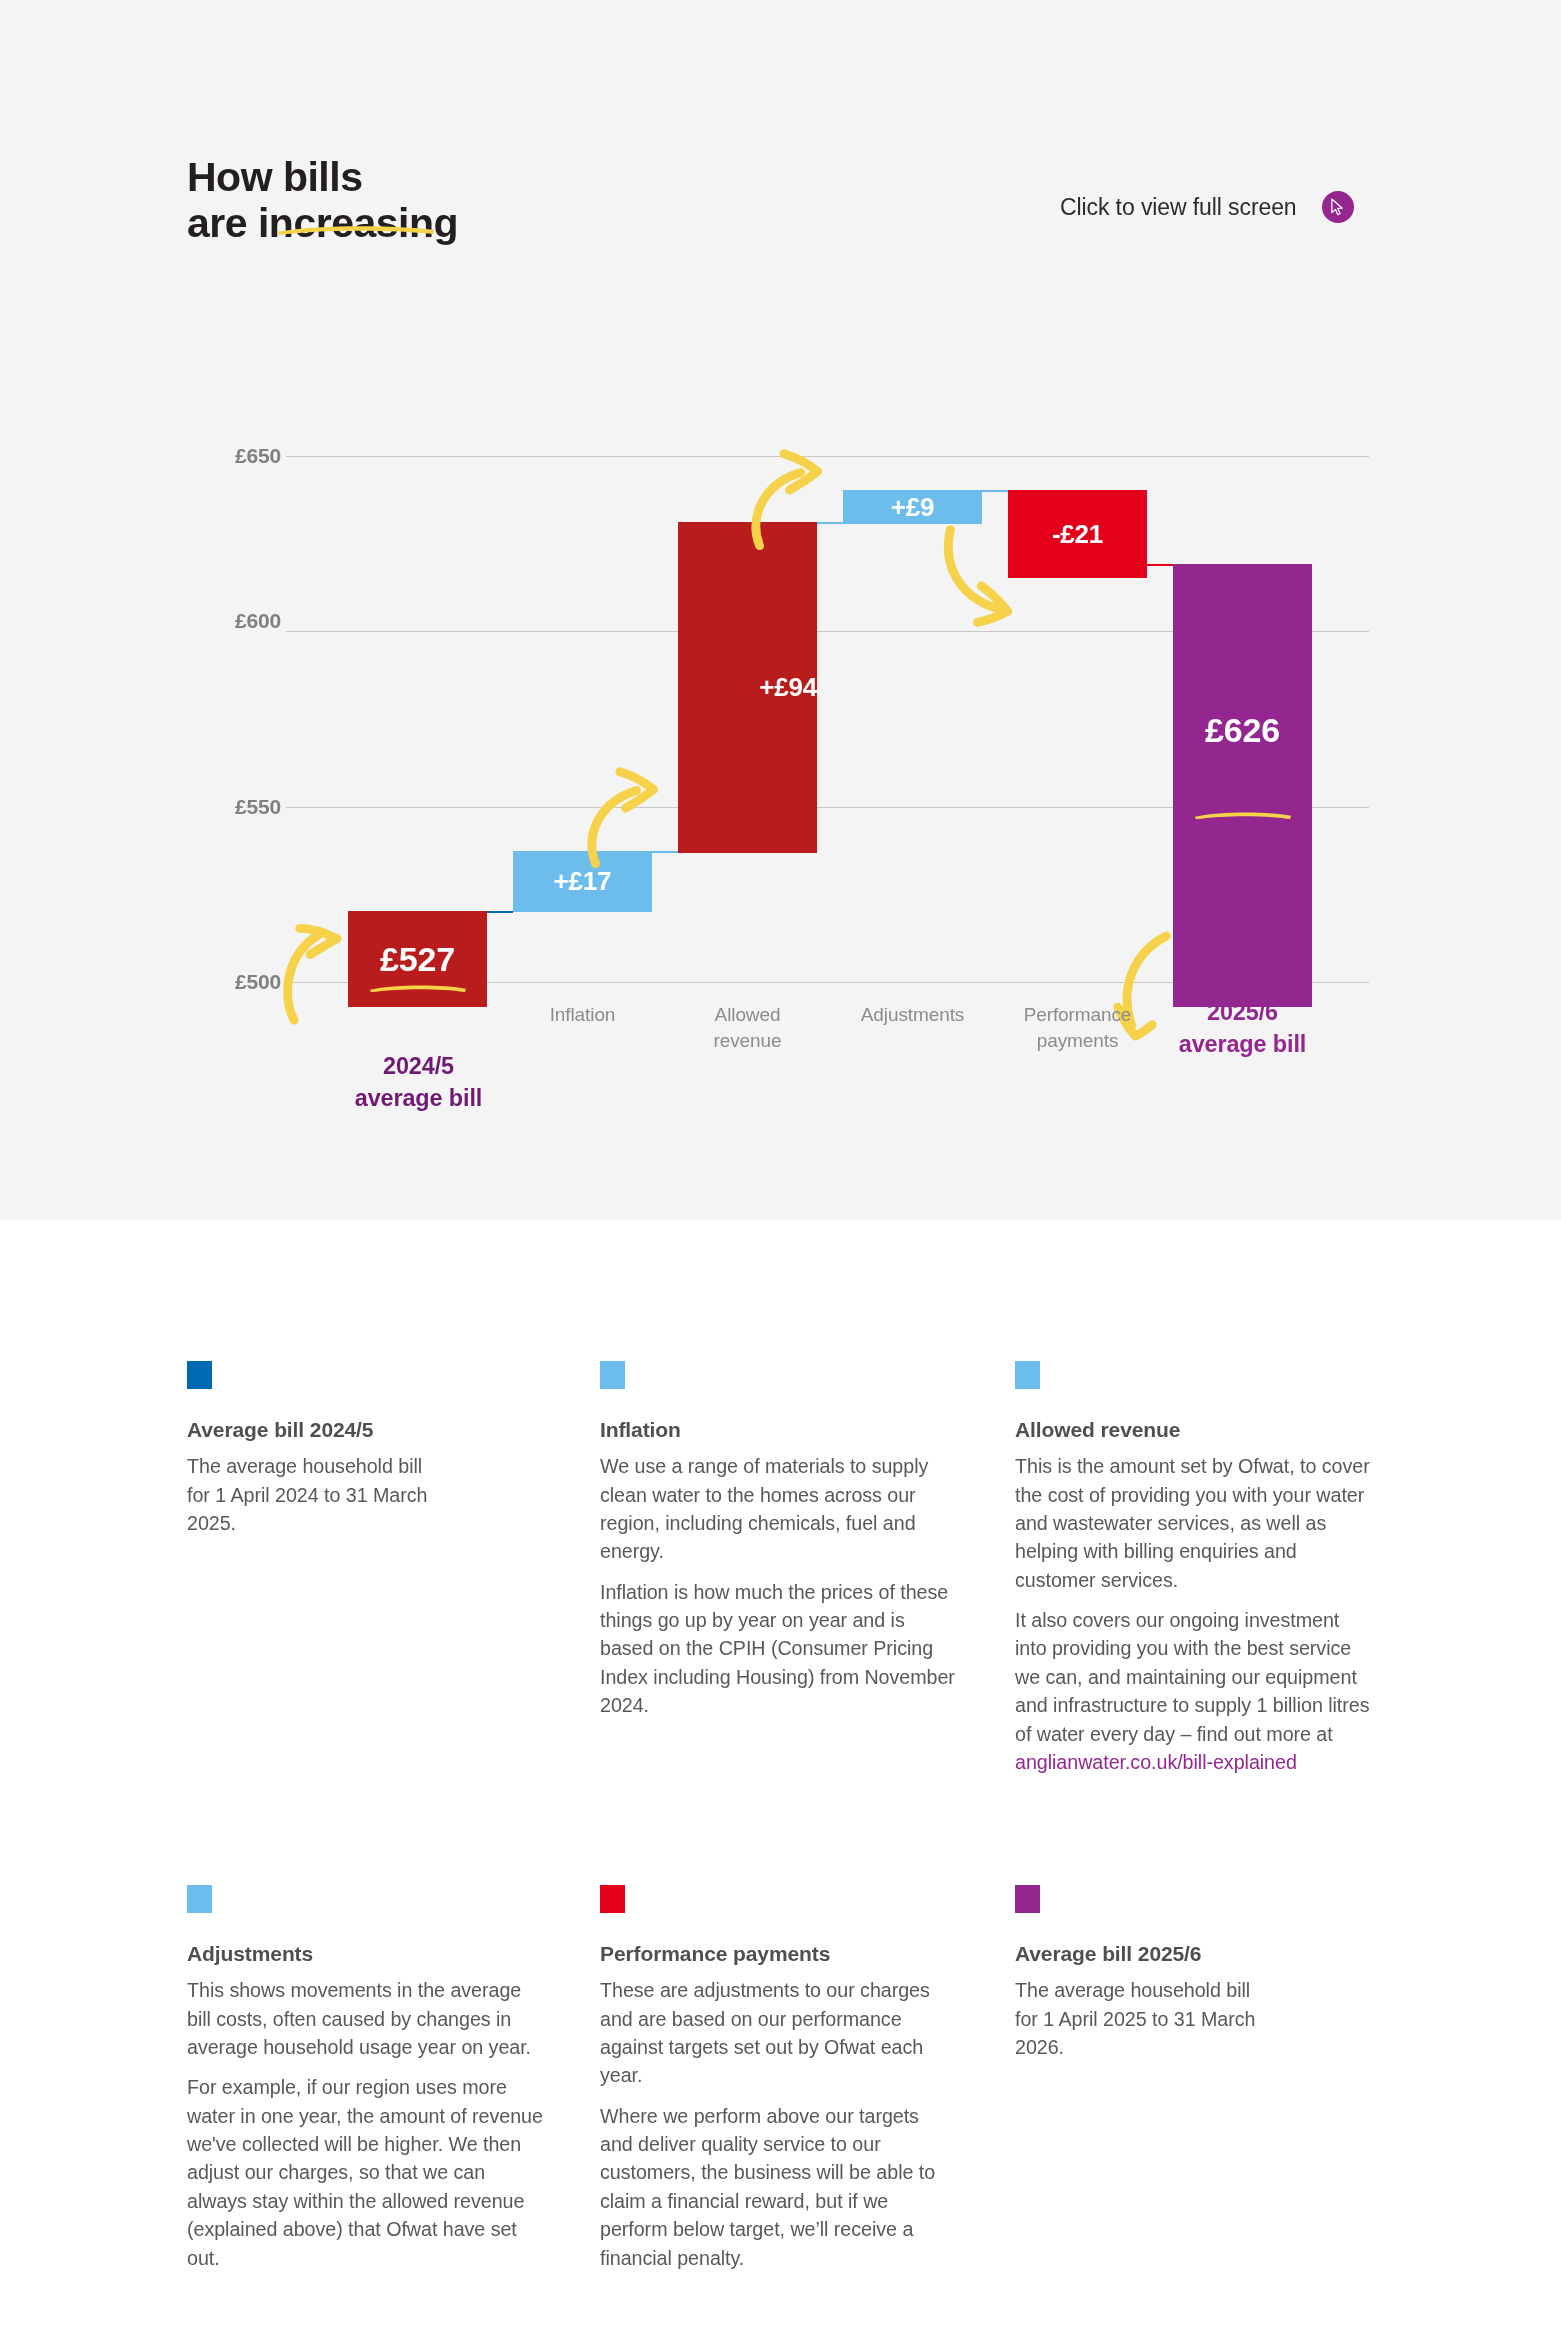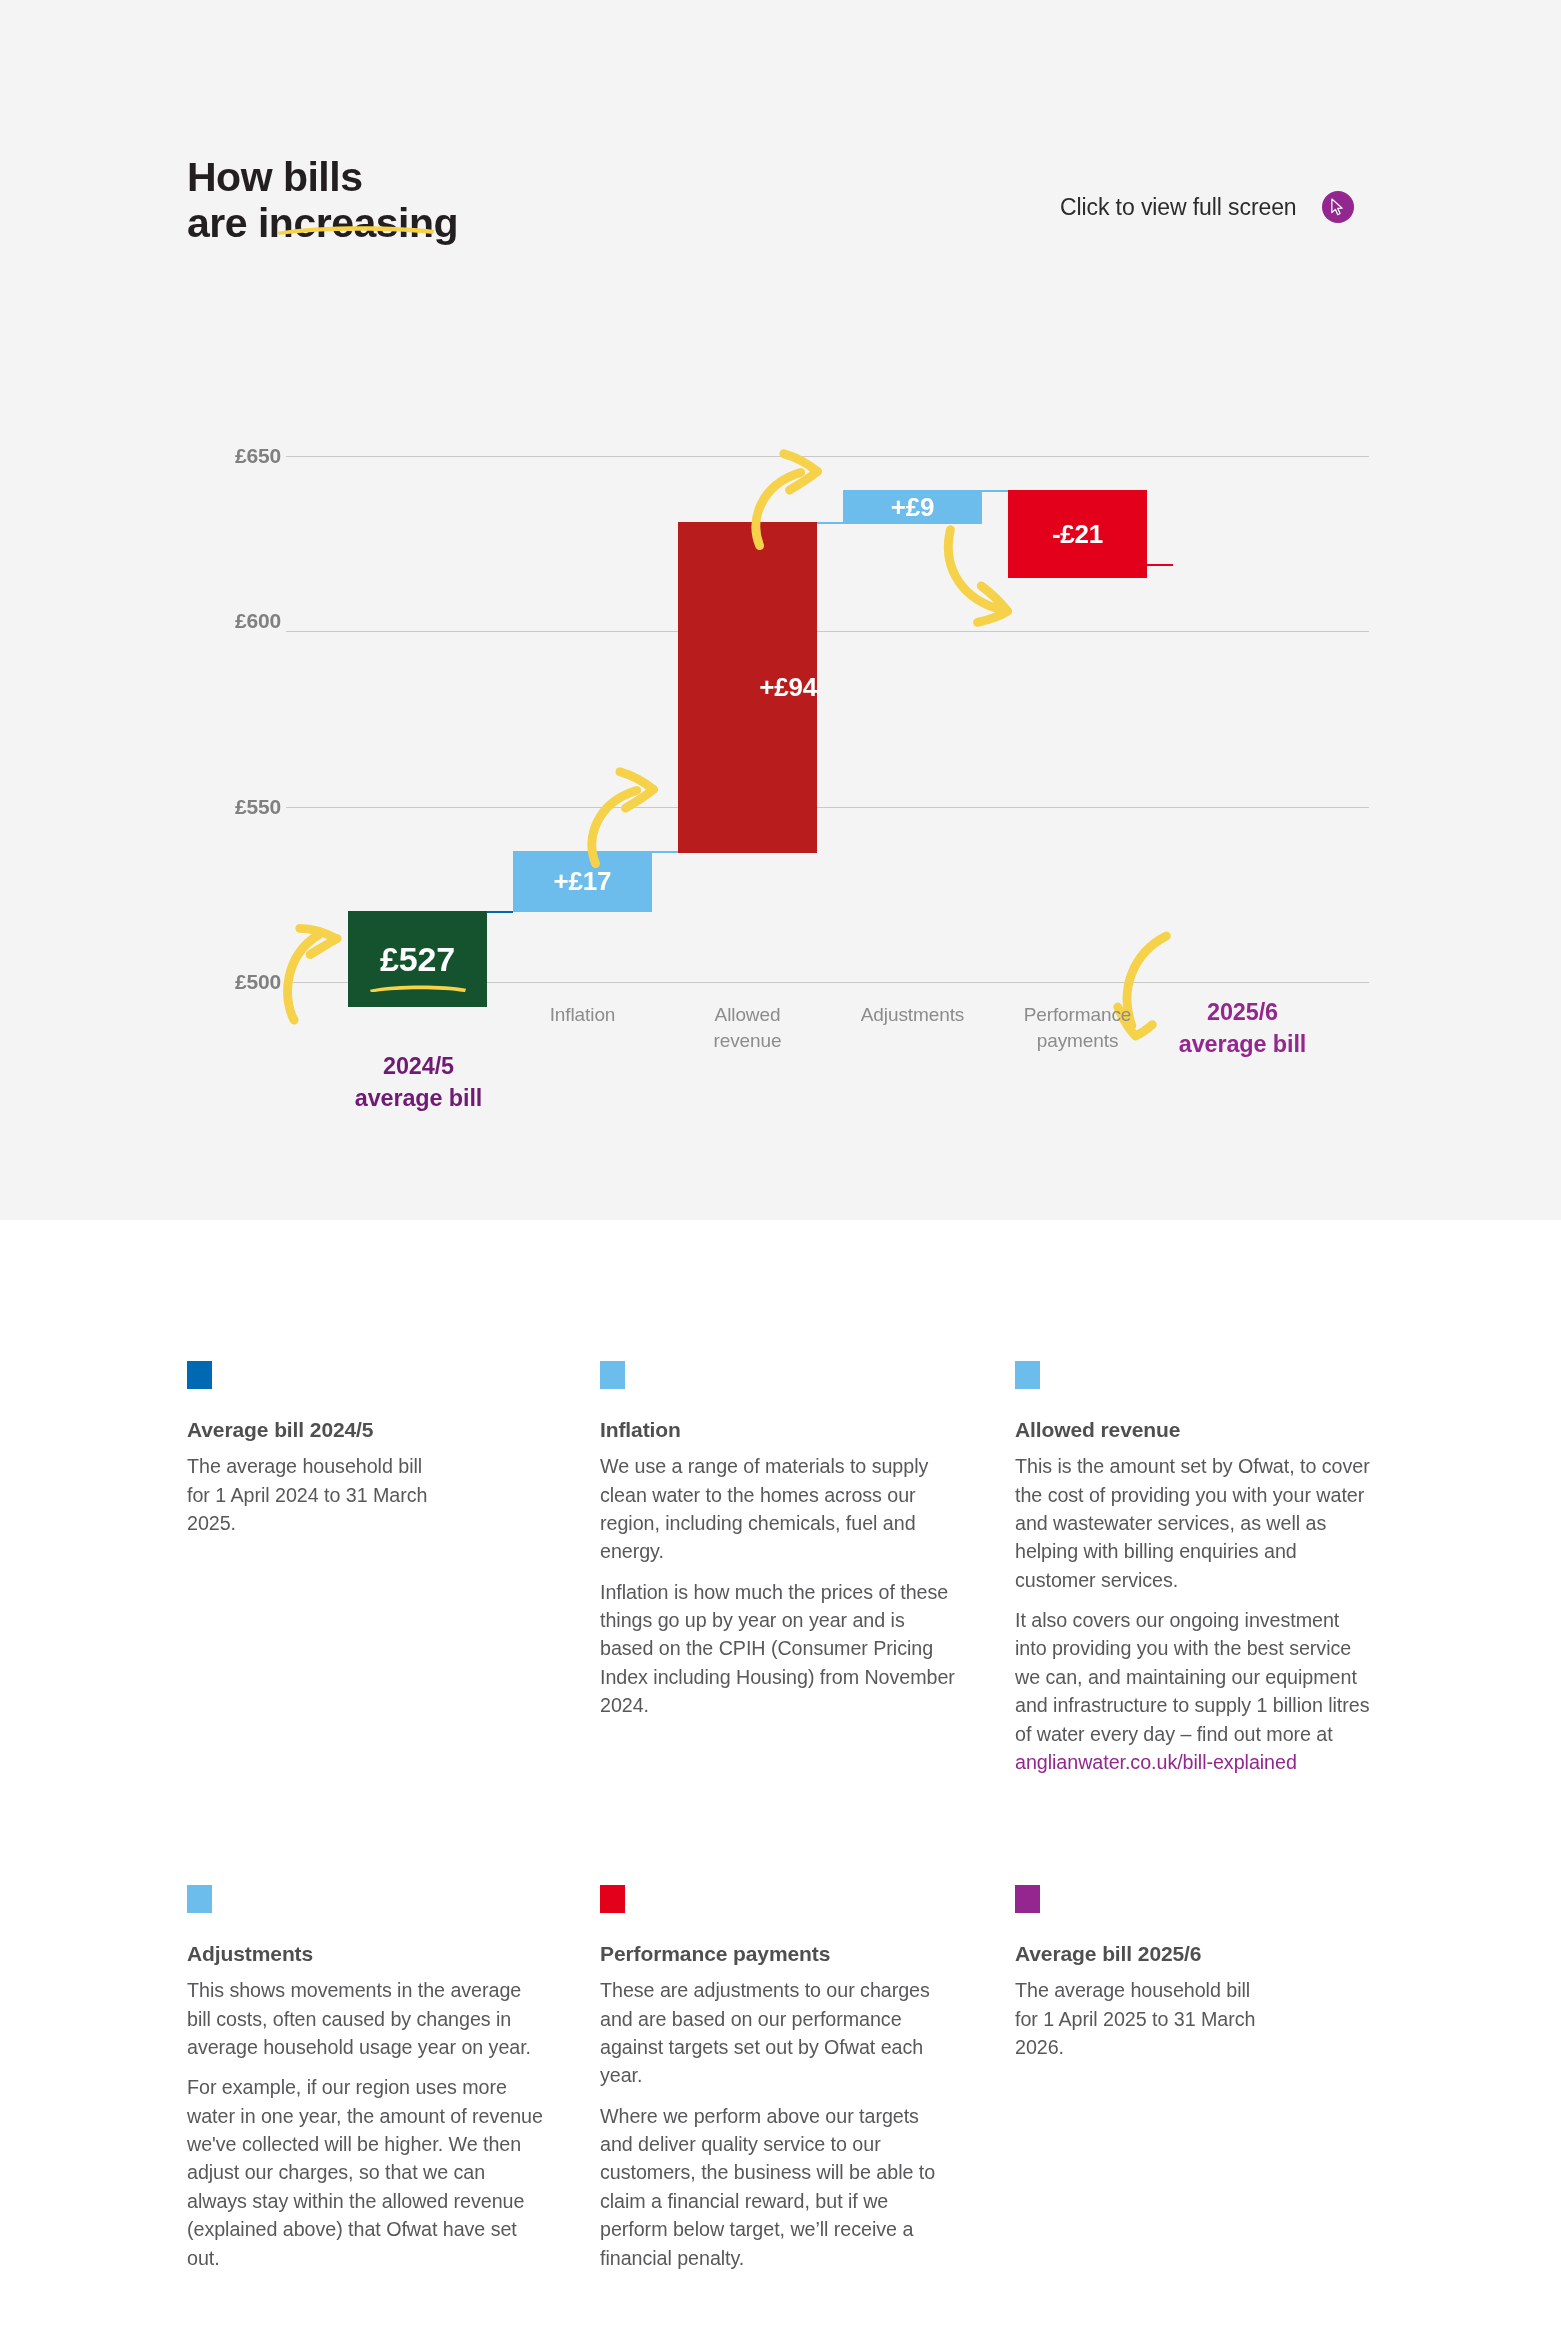--- a/index.html
+++ b/index.html
@@ -193,21 +193,21 @@
     <div class="ytick-label" style="top:597px;margin-top:24px;">£600</div>
     <div class="ytick-label" style="top:807px;">£550</div>
     <div class="ytick-label" style="top:982px;">£500</div>
 
     <div class="connector" style="left:348px; top:911px; width:165px; background:#0069b4;"></div>
     <div class="connector" style="left:513px; top:851px; width:165px; background:#6cbdec;"></div>
     <div class="connector" style="left:678px; top:522px; width:165px; background:#6cbdec;"></div>
     <div class="connector" style="left:843px; top:490px; width:165px; background:#6cbdec;"></div>
     <div class="connector" style="left:1008px; top:564px; width:165px; background:#e2001a;"></div>
 
-    <div class="bar" style="left:348px; top:911px; width:139px; height:96px; background:#14532d;">
+    <div class="bar" style="left:348px; top:911px; width:139px; height:96px; background:#b91c1c;">
       <span class="bar-value big">£527</span>
       <svg class="value-underline" viewBox="0 0 200 16" style="left:50%; bottom:15px; width:98px; height:8.4px;">
         <path d="M2 11 C 55 0, 148 0, 198 9 L 196 16 C 146 8, 56 8, 4 17 Z" fill="#f5d24a"></path>
       </svg>
     </div>
 
     <div class="bar" style="left:513px; top:851px; width:139px; height:61px; background:#6cbdec;">
       <span class="bar-value">+£17</span>
     </div>
 
@@ -216,20 +216,26 @@
     </div>
 
     <div class="bar" style="left:843px; top:490px; width:139px; height:34px; background:#6cbdec;">
       <span class="bar-value">+£9</span>
     </div>
 
     <div class="bar" style="left:1008px; top:490px; width:139px; height:88px; background:#e2001a;">
       <span class="bar-value">-£21</span>
     </div>
 
+    <div class="bar" style="left:1173px; top:564px; width:139px; height:443px; background:#93268f;">
+      <span class="bar-value big" style="margin-top:-111px;">£626</span>
+      <svg class="value-underline" viewBox="0 0 200 16" style="left:50%; top:247px; bottom:auto; width:98px; height:8.4px;">
+        <path d="M2 11 C 55 0, 148 0, 198 9 L 196 16 C 146 8, 56 8, 4 17 Z" fill="#f5d24a"></path>
+      </svg>
+    </div>
 
     <svg class="arrow-svg" style="left:281px; top:904px; width:89px; height:117px;" viewBox="0 0 190 250">
       <path d="M28 248 C 2 200, 8 110, 80 66" fill="none" stroke="#f5d24a" stroke-width="19" stroke-linecap="round"></path>
       <path d="M40 52 C 70 52, 96 62, 118 74" fill="none" stroke="#f5d24a" stroke-width="19" stroke-linecap="round"></path>
       <path d="M62 108 C 86 94, 104 82, 120 74" fill="none" stroke="#f5d24a" stroke-width="19" stroke-linecap="round"></path>
     </svg>
 
     <svg class="arrow-svg" style="left:585px; top:768px; width:94px; height:98px;" viewBox="0 0 200 210">
       <path d="M22 205 C 0 150, 24 74, 110 48" fill="none" stroke="#f5d24a" stroke-width="19" stroke-linecap="round"></path>
       <path d="M74 8 C 102 16, 126 30, 146 46" fill="none" stroke="#f5d24a" stroke-width="19" stroke-linecap="round"></path>

